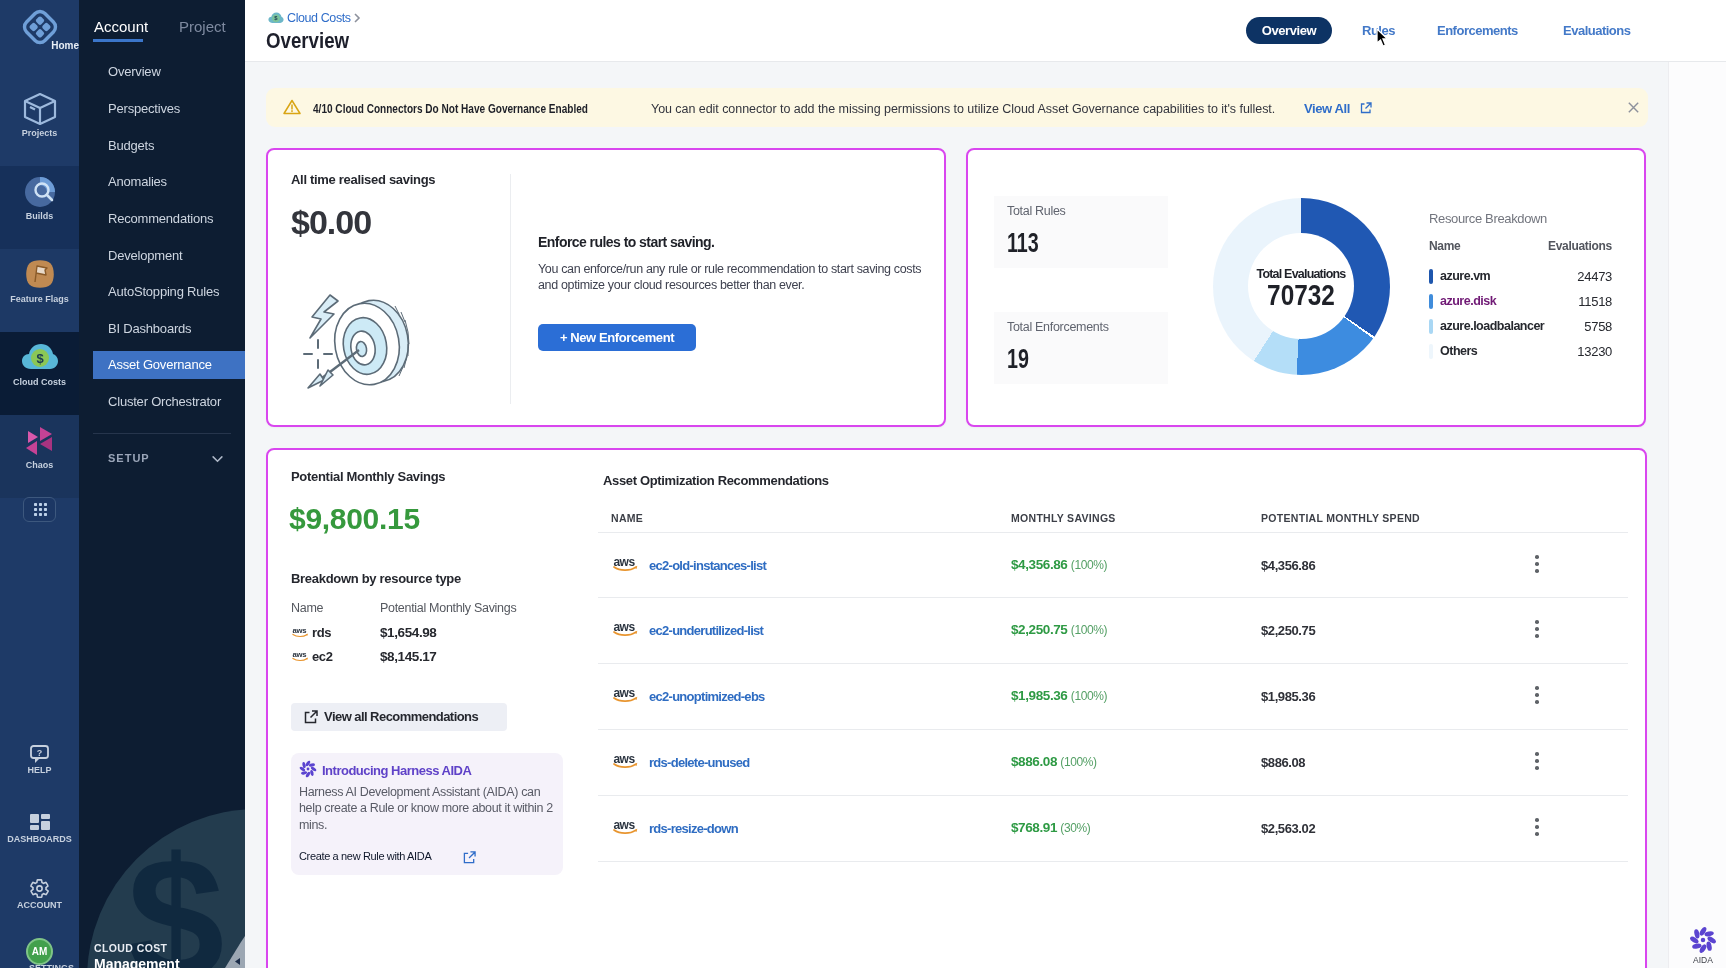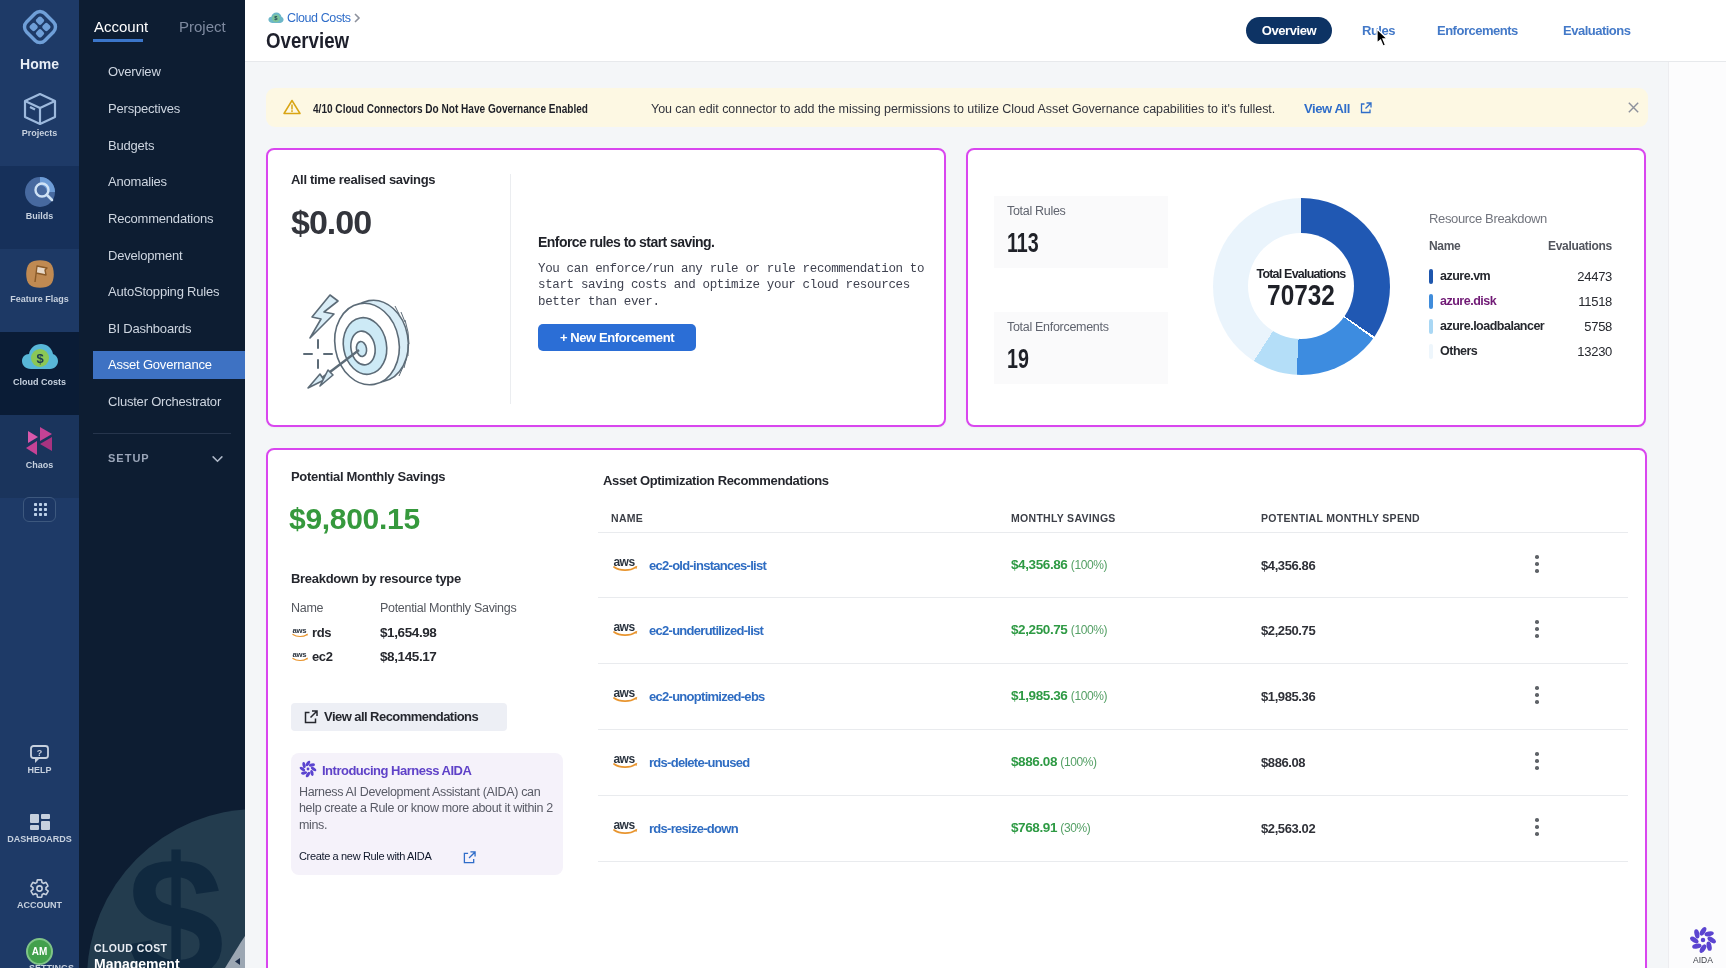--- a/index.html
+++ b/index.html
@@ -97,21 +97,21 @@
         <ellipse cx="61.5" cy="57" rx="5" ry="7.5" fill="#cdeaf6" transform="rotate(-10 61.5 57)"></ellipse>
         <path d="M22 86 L59 58" stroke-width="2.4" fill="none"></path>
         <path d="M24 88 L8 96 L20 82 Z" fill="#d9edf7"></path>
         <path d="M33 83 L20 94 L28 78 Z" fill="#d9edf7"></path>
       </g>
       <g stroke="#5c6b77" stroke-width="2" stroke-linecap="round">
         <path d="M18 48 L18 56 M18 68 L18 76 M4 62 L12 62 M24 62 L32 62"></path>
       </g>
     </svg>
     <div class="abs" style="left:270px;top:84px;font-size:14px;letter-spacing:-0.55px;font-weight:bold;color:#1f2128;">Enforce rules to start saving.</div>
-    <div class="abs" style="left:270px;top:111px;font-size:12.5px;letter-spacing:-0.35px;line-height:16.3px;color:#3f4250;width:400px;font-family:Liberation Mono, monospace;">You can enforce/run any rule or rule recommendation to start saving costs and optimize your cloud resources better than ever.</div>
+    <div class="abs" style="left:270px;top:111px;font-size:12.5px;letter-spacing:-0.35px;line-height:16.3px;color:#3f4250;width:400px;">You can enforce/run any rule or rule recommendation to start saving costs and optimize your cloud resources better than ever.</div>
     <div class="abs" style="left:270px;top:174px;width:158px;height:27px;background:#2b6ed6;border-radius:5px;color:#fff;font-size:13px;letter-spacing:-0.4px;font-weight:bold;text-align:center;line-height:27px;">+ New Enforcement</div>
   </div>
 
   <div class="card" id="card2" style="left:721px; top:148px; width:680px; height:279px;">
     <div class="abs" style="left:26px;top:46px;width:174px;height:72px;background:#fafafb;">
       <div class="abs" style="left:13px;top:8px;font-size:12.5px;letter-spacing:-0.3px;color:#60646f;">Total Rules</div>
       <div class="abs" style="left:13px;top:32px;font-size:27px;font-weight:bold;color:#1f2128;transform:scaleX(0.73);transform-origin:0 0;">113</div>
     </div>
     <div class="abs" style="left:26px;top:162px;width:174px;height:72px;background:#fafafb;">
       <div class="abs" style="left:13px;top:8px;font-size:12.5px;letter-spacing:-0.3px;color:#60646f;">Total Enforcements</div>
@@ -364,21 +364,21 @@
     <g transform="rotate(45 19 19)" fill="none" stroke="#6f9fd8" stroke-width="3.4" stroke-linejoin="round">
       <rect x="6" y="6" width="26" height="26" rx="7"></rect>
     </g>
     <g transform="rotate(45 19 19)" fill="#6f9fd8">
       <rect x="11" y="11" width="7" height="7" rx="2"></rect>
       <rect x="20" y="11" width="7" height="7" rx="2"></rect>
       <rect x="11" y="20" width="7" height="7" rx="2"></rect>
       <rect x="20" y="20" width="7" height="7" rx="2"></rect>
     </g>
   </svg>
-  <div class="botlbl" style="top:56px;font-size:14px;color:#e8eef6;">Home</div>
+  <div class="botlbl" style="top:40px;font-size:10px;color:#e8eef6;text-align:right;">Home</div>
 
   <svg class="abs" style="left:22px;top:91px;" width="36" height="36" viewBox="0 0 36 36" fill="none" stroke="#9db9dd" stroke-width="2.2" stroke-linejoin="round">
     <path d="M18 3 L33 10 L33 26 L18 33 L3 26 L3 10 Z"></path>
     <path d="M3 10 L18 17 L33 10"></path>
     <path d="M18 17 L18 33"></path>
     <path d="M8 16 L13 18.4"></path>
   </svg>
   <div class="botlbl" style="top:128px;">Projects</div>
 
   <svg class="abs" style="left:23px;top:175px;" width="34" height="34" viewBox="0 0 34 34">

